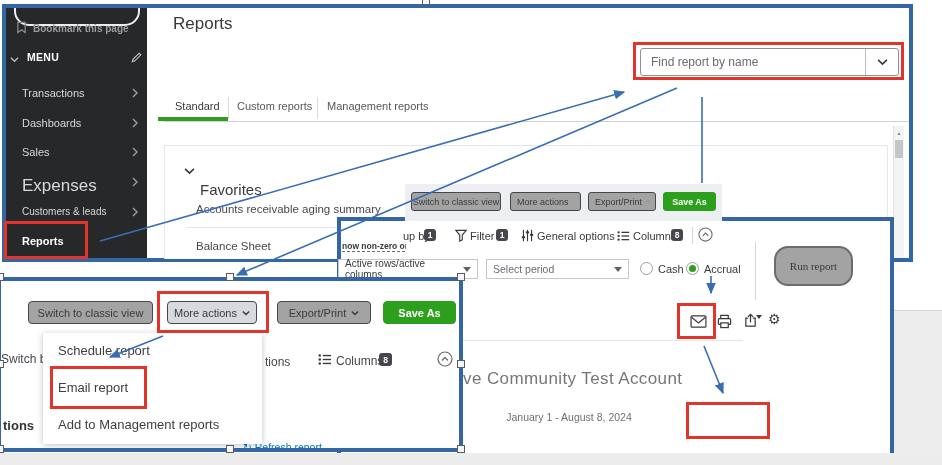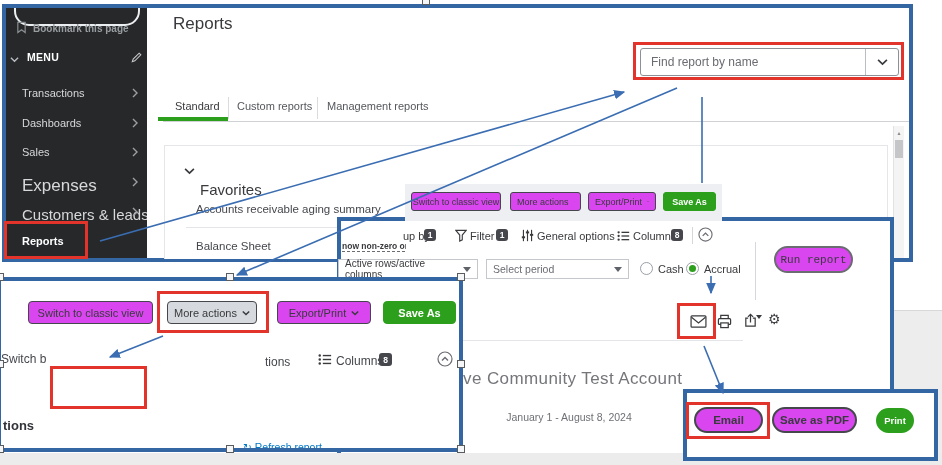--- a/index.html
+++ b/index.html
@@ -3,21 +3,21 @@
 <meta charset="utf-8">
 <style>
   html,body{margin:0;padding:0;background:#fff;}
   .stage{position:relative;width:942px;height:465px;background:#fff;overflow:hidden;
          font-family:"Liberation Sans",sans-serif;color:#393a3d;}
   .abs{position:absolute;}
   .win{position:absolute;box-sizing:border-box;background:#fff;border:4px solid #3566a4;}
   .redbox{position:absolute;box-sizing:border-box;border:3px solid #e2342a;pointer-events:none;}
   .txt{position:absolute;white-space:nowrap;}
   .btn{position:absolute;box-sizing:border-box;display:flex;align-items:center;justify-content:center;
-       gap:5px;background:#d946ef;border:1.6px solid #45474d;border-radius:4px;color:#393a3d;
+       gap:5px;background:#a3a3a3;border:1.6px solid #45474d;border-radius:4px;color:#393a3d;
        white-space:nowrap;cursor:pointer;}
   .btn.gray{background:#d6d9dd;}
   .btn.green{background:#2ca01c;border-color:#2ca01c;color:#fff;font-weight:bold;}
   .pill{border-radius:14px !important;border-width:2px;}
   .badge{display:inline-flex;width:12px;height:12px;align-items:center;justify-content:center;
          background:#45474d;color:#fff;border-radius:3px;font-size:8.5px;font-weight:bold;flex:0 0 auto;}
   .caret{display:inline-block;width:0;height:0;border-left:4px solid transparent;
          border-right:4px solid transparent;border-top:5px solid #60626a;}
   .radio{position:absolute;width:13px;height:13px;border-radius:50%;background:#fff;
          border:1px solid #9aa0a6;box-sizing:border-box;}
@@ -65,21 +65,21 @@
           <svg class="ic" width="12" height="12" viewBox="0 0 14 14">
               <path d="M1.5,12.5 l1,-3 l7,-7 l2,2 l-7,7 z" fill="none" stroke="#c7c9cb" stroke-width="1.2"></path>
             </svg>
         </span>
       </div>
 
       <div class="abs txt" style="left:16px;top:79px;font-size:11px;color:#d7d8da;">Transactions</div>
       <div class="abs txt" style="left:16px;top:109px;font-size:11px;color:#d7d8da;">Dashboards</div>
       <div class="abs txt" style="left:16px;top:138px;font-size:11px;color:#d7d8da;">Sales</div>
       <div class="abs txt" style="left:16px;top:168px;font-size:17px;color:#d7d8da;">Expenses</div>
-      <div class="abs txt" style="left:16px;top:198px;font-size:15px;color:#d7d8da;">Customers &amp; leads</div>
+      <div class="abs txt" style="left:16px;top:198px;font-size:10px;color:#d7d8da;">Customers &amp; leads</div>
       <div class="abs txt" style="left:16px;top:227px;font-size:11px;font-weight:bold;color:#fff;">Reports</div>
 
       <div class="abs" style="left:126px;top:80px;">
           <svg class="ic" width="6" height="10" viewBox="0 0 6 10">
             <path d="M1,1 L5,5 L1,9" fill="none" stroke="#9da0a3" stroke-width="1.4"></path>
           </svg>
         </div>
       <div class="abs" style="left:126px;top:110px;">
           <svg class="ic" width="6" height="10" viewBox="0 0 6 10">
             <path d="M1,1 L5,5 L1,9" fill="none" stroke="#9da0a3" stroke-width="1.4"></path>
@@ -205,21 +205,21 @@
     </div>
     <div class="ddl" style="left:145px;top:38px;width:143px;height:20px;">
       <span style="font-size:10.5px;color:#6b6c72;">Select period</span>
       <span class="caret"></span>
     </div>
     <span class="radio" style="left:299px;top:41px;"></span>
     <div class="abs txt" style="left:317px;top:42px;font-size:11px;">Cash</div>
     <span class="radio on" style="left:345px;top:41px;"></span>
     <div class="abs txt" style="left:363px;top:42px;font-size:11px;">Accrual</div>
     <div class="vdiv" style="left:414px;top:21px;height:58px;"></div>
-    <button class="btn pill" style="left:433px;top:25px;width:79px;height:27px;font-size:11px;border-color:#6b6c72;font-family:Liberation Mono, monospace;">Run report</button>
+    <button class="btn pill" style="left:433px;top:25px;width:79px;height:40px;font-size:11px;border-color:#6b6c72;font-family:Liberation Serif, serif;">Run report</button>
 
     <div class="abs" style="left:349px;top:94px;">
       <svg class="ic" width="17" height="13" viewBox="0 0 18 14">
           <rect x="1" y="1" width="16" height="12" rx="1" fill="none" stroke="#393a3d" stroke-width="1.3"></rect>
           <path d="M1.5,2.5 L9,8.5 L16.5,2.5" fill="none" stroke="#393a3d" stroke-width="1.3"></path>
         </svg>
     </div>
     <div class="abs" style="left:376px;top:93px;">
       <svg class="ic" width="15" height="15" viewBox="0 0 16 16">
           <path d="M4,5 V1.5 H12 V5" fill="none" stroke="#393a3d" stroke-width="1.3"></path>
@@ -301,30 +301,30 @@
         </svg>
     </button>
     <button class="btn" style="left:276px;top:20px;width:94px;height:23px;font-size:11px;font-family:inherit;">
       <span>Export/Print</span>
       <svg class="ic" width="8" height="6" viewBox="0 0 10 6">
           <path d="M1,1 L5,5 L9,1" fill="none" stroke="#393a3d" stroke-width="1.8"></path>
         </svg>
     </button>
     <button class="btn green" style="left:382px;top:20px;width:73px;height:23px;font-size:11px;font-family:inherit;">Save As</button>
 
+    <div class="menu-panel" style="left:42px;top:52px;width:219px;height:111px;">
+      <div class="abs txt" style="left:15px;top:10px;font-size:13px;color:#3c3e42;">Schedule report</div>
+      <div class="abs txt" style="left:15px;top:47px;font-size:13px;color:#3c3e42;">Email report</div>
+      <div class="abs txt" style="left:15px;top:84px;font-size:13px;color:#3c3e42;">Add to Management reports</div>
+    </div>
   </div>
 
   <div class="redbox" style="left:157px;top:291px;width:112px;height:42px;z-index:22;"></div>
   <div class="redbox" style="left:50px;top:366px;width:97px;height:43px;z-index:22;"></div>
 
-  <div class="win" style="left:683px;top:389px;width:255px;height:72px;z-index:25;">
-    <button class="btn pill" style="left:7px;top:14px;width:69px;height:26px;font-size:11.5px;font-weight:bold;font-family:inherit;">Email</button>
-    <button class="btn pill" style="left:85px;top:14px;width:85px;height:26px;font-size:11.5px;font-weight:bold;font-family:inherit;">Save as PDF</button>
-    <button class="btn pill green" style="left:189px;top:15px;width:38px;height:25px;font-size:9.5px;font-family:inherit;">Print</button>
-  </div>
   <div class="redbox" style="left:686px;top:402px;width:84px;height:37px;z-index:27;"></div>
 
   <div class="handle" style="left:-4px;top:273px;"></div>
   <div class="handle" style="left:226px;top:273px;"></div>
   <div class="handle" style="left:457px;top:273px;"></div>
   <div class="handle" style="left:-4px;top:360px;"></div>
   <div class="handle" style="left:457px;top:360px;"></div>
   <div class="handle" style="left:-4px;top:445px;"></div>
   <div class="handle" style="left:226px;top:445px;"></div>
   <div class="handle" style="left:457px;top:445px;"></div>

